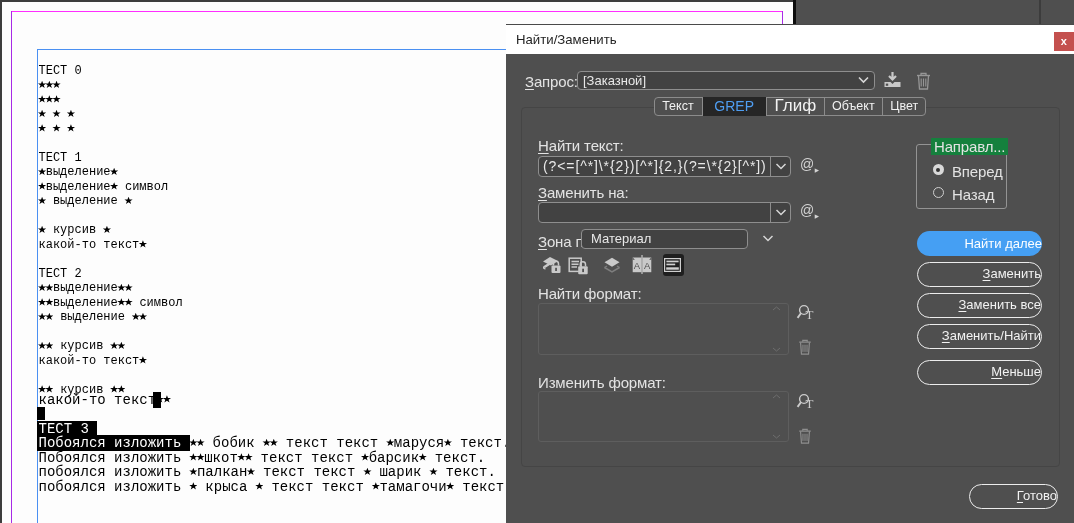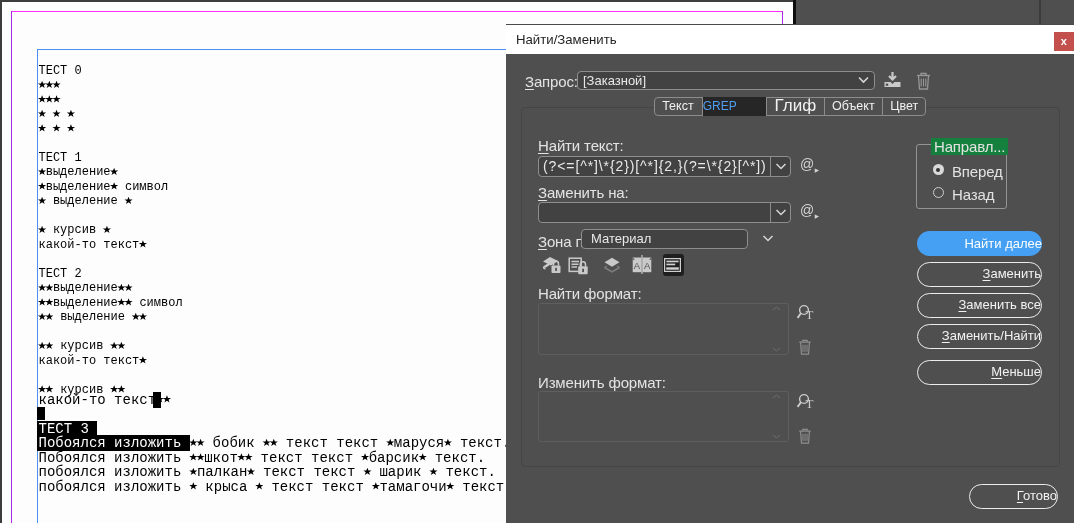--- a/index.html
+++ b/index.html
@@ -97,21 +97,21 @@
   <path d="M5 3 v-1.5 h5 V3" stroke="#969696" stroke-width="1.3" fill="none"></path>
   <path d="M2.5 4 l1 13 h8 l1 -13" stroke="#969696" stroke-width="1.3" fill="none"></path>
   <path d="M5.2 6.5 v8 M7.5 6.5 v8 M9.8 6.5 v8" stroke="#969696" stroke-width="1.1" fill="none"></path>
 </svg>
 
 <div class="abs" style="left:521px;top:107px;width:539px;height:360px;border:1px solid #454545;border-radius:4px;"></div>
 
 <div class="abs" style="left:654px;top:97px;width:272px;height:19px;border:1px solid #8c8c8c;border-radius:4px;background:#4f4f4f;"></div>
 <div class="abs" style="left:654px;top:97px;width:272px;height:19px;display:flex;">
   <div style="width:55px;border-right:1px solid #8c8c8c;color:#f2f2f2;font-size:12.5px;text-align:center;line-height:18px;">Текст</div>
-  <div style="width:72px;border-right:1px solid #8c8c8c;color:#4f9ef2;font-size:12px;line-height:18px;background:#262626;">GREP</div>
+  <div style="width:72px;border-right:1px solid #8c8c8c;color:#4f9ef2;font-size:14px;text-align:center;line-height:18px;background:#262626;">GREP</div>
   <div style="width:66px;border-right:1px solid #8c8c8c;color:#f2f2f2;font-size:17px;text-align:center;line-height:18px;">Глиф</div>
   <div style="width:65px;border-right:1px solid #8c8c8c;color:#f2f2f2;font-size:12.5px;text-align:center;line-height:18px;">Объект</div>
   <div style="width:49px;color:#f2f2f2;font-size:12.5px;text-align:center;line-height:18px;">Цвет</div>
 </div>
 
 <div class="abs lbl" style="left:538px;top:136.5px;"><u>Н</u>айти текст:</div>
 <div class="abs combo" style="left:538px;top:156px;width:253px;height:20.5px;line-height:19px;padding-left:4px;font-size:14px;letter-spacing:0.9px;">(?&lt;=[^*]\*{2})[^*]{2,}(?=\*{2}[^*])</div>
 <div class="abs" style="left:770px;top:157px;width:1px;height:18.5px;background:#8e8e8e;"></div>
 <svg class="abs" style="left:774.5px;top:163px;" width="12" height="7" viewBox="0 0 12 7">
     <path d="M1.5 1 L6 5.5 L10.5 1" stroke="#d6d6d6" stroke-width="1.5" fill="none"></path>

